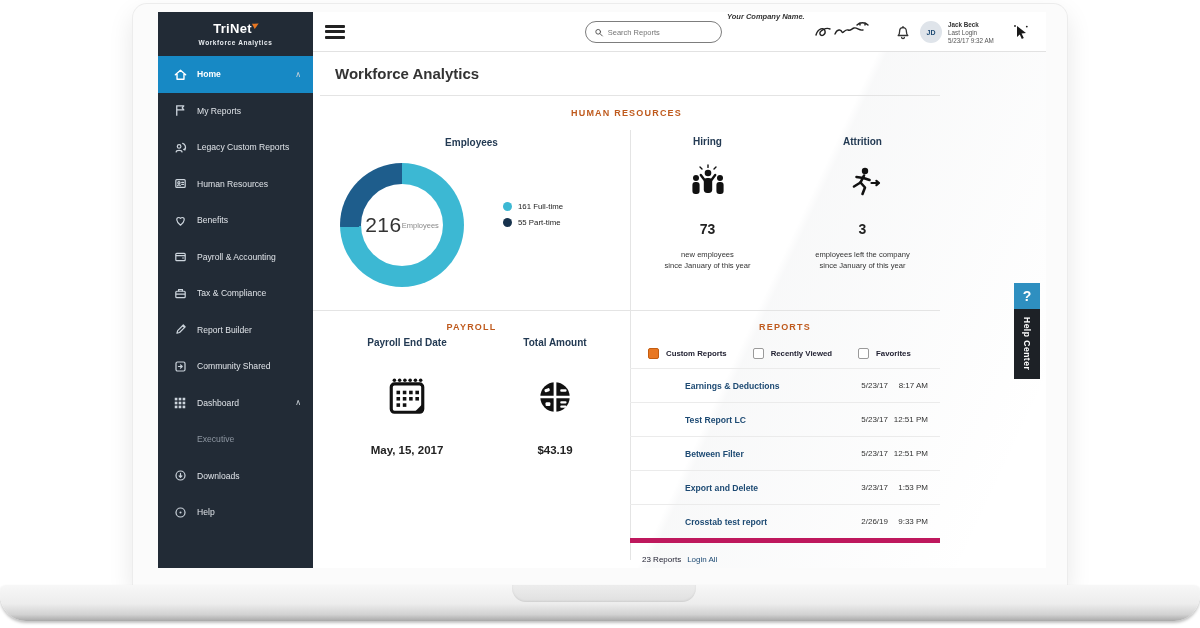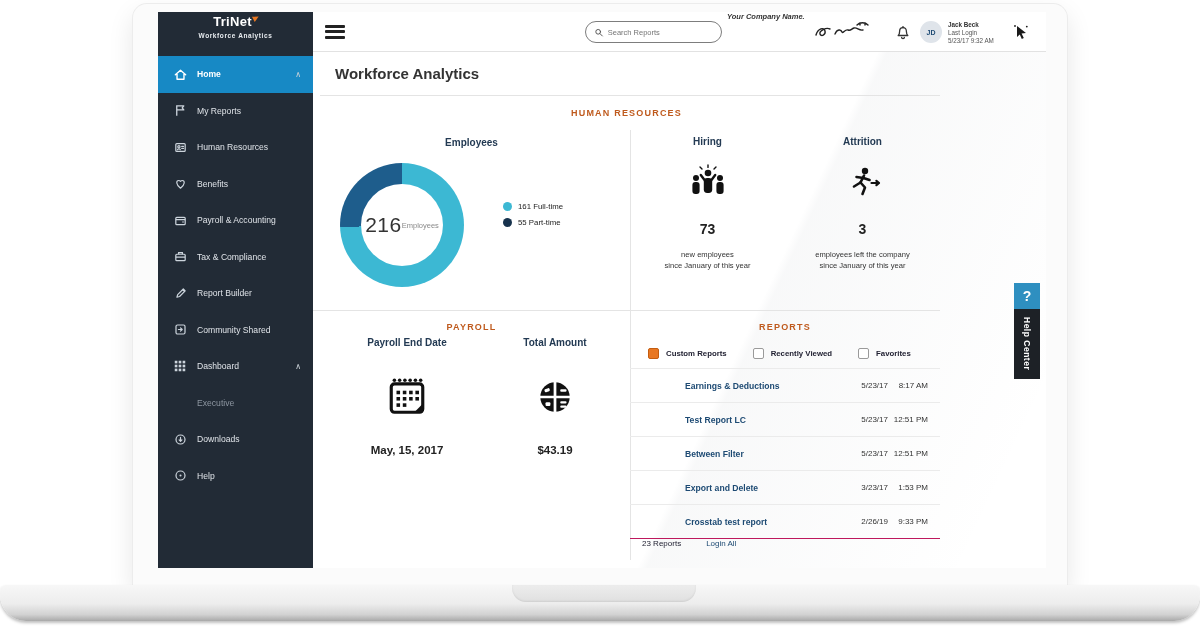--- a/index.html
+++ b/index.html
@@ -16,21 +16,21 @@
   .notch { position:absolute; left:512px; top:0; width:184px; height:17px;
            background:linear-gradient(180deg,#ededed,#e0e0e0); border-radius:0 0 14px 14px;
            box-shadow:inset 0 -1px 2px rgba(0,0,0,.08); }
 
   
   .screen { position:absolute; left:25px; top:8px; width:888px; height:556px; background:#fff; overflow:hidden; }
 
   
   .sidebar { position:absolute; left:0; top:0; bottom:0; width:155px; background:#222b36; z-index:3;
              display:flex; flex-direction:column; overflow:hidden; }
-  .logo { height:44px; text-align:center; padding-top:0; flex:none; }
+  .logo { height:44px; text-align:center; padding-top:7px; flex:none; }
   .logo-brand { color:#fff; font-size:13px; font-weight:bold; letter-spacing:.3px; position:relative; }
   .logo-arrow { display:inline-block; width:0; height:0; border-left:6px solid #e87722;
                 border-top:3px solid transparent; border-bottom:3px solid transparent;
                 transform:rotate(-28deg); position:relative; top:-5px; left:1px; }
   .logo-sub { color:#e8ecf0; font-size:6.5px; letter-spacing:.6px; margin-top:2px; font-weight:bold; }
   .side-item { flex:none; height:36.5px; display:flex; align-items:center; padding:0 12px 0 14px; cursor:pointer; }
   .side-item.active { background:#1789c5; }
   .s-ico { width:16px; height:16px; flex:none; color:#ccd4dc; display:flex; align-items:center; justify-content:center; }
   .side-item.active .s-ico { color:#fff; }
   .s-label { color:#dfe3e8; font-size:8.6px; margin-left:9px; flex:1; white-space:nowrap; }
@@ -106,21 +106,21 @@
   .rep-filters { display:flex; align-items:center; margin:10px 0 0 18px; }
   .rep-filter { display:flex; align-items:center; margin-right:26px; cursor:pointer; }
   .cbox { width:11px; height:11px; border:1px solid #9a9a9a; border-radius:2px; background:#fff; margin-right:7px; flex:none; }
   .cbox.checked { background:#e87722; border-color:#c45d10; }
   .rep-filter span.f-lbl { font-size:7.8px; color:#223; font-weight:bold; }
   .rep-rows { margin-top:9px; }
   .rep-row { height:34px; display:flex; align-items:center; border-top:1px solid #ebebeb; cursor:pointer; }
   .rep-name { flex:1; padding-left:55px; font-size:8.6px; font-weight:bold; color:#1d4a73; }
   .rep-date { width:42px; font-size:8px; color:#333; text-align:right; }
   .rep-time { width:52px; font-size:8px; color:#333; text-align:right; padding-right:12px; }
-  .rep-footer { border-top:1px solid #be185d; height:26px; display:flex; align-items:flex-start; padding-left:12px;gap:19px; }
+  .rep-footer { border-top:5px solid #be185d; height:26px; display:flex; align-items:flex-end; padding-left:12px; }
   .rep-count { font-size:8px; color:#223; }
   .rep-viewall { font-size:8px; color:#1d4a73; margin-left:6px; cursor:pointer; }
 
   
   .help-tab { position:absolute; right:6px; top:271px; width:26px; z-index:4; }
   .help-q { width:26px; height:26px; background:#2e8fc0; color:#fff; font-size:14px; font-weight:bold;
             display:flex; align-items:center; justify-content:center; cursor:pointer; }
   .help-lbl { width:26px; height:70px; background:#1d2126; color:#fff; font-size:8.5px; font-weight:bold;
               writing-mode:vertical-rl; display:flex; align-items:center; justify-content:center;
               letter-spacing:.5px; cursor:pointer; }
@@ -150,20 +150,31 @@
 
         <div class="side-item">
           <span class="s-ico">
               <svg width="15" height="15" viewBox="0 0 16 16" fill="none" stroke="currentColor" stroke-width="1.4" stroke-linejoin="round">
                 <path d="M4 2.5 V13.5 M4 3 H11.5 L9.8 5.2 L11.5 7.4 H4"></path>
               </svg>
             </span>
           <span class="s-label">My Reports</span>
         </div>
 
+        <div class="side-item">
+          <span class="s-ico">
+              <svg width="15" height="15" viewBox="0 0 16 16" fill="none" stroke="currentColor" stroke-width="1.3" stroke-linecap="round">
+                <circle cx="6.5" cy="6.8" r="1.9"></circle>
+                <path d="M3.4 12.8 c0-2.4 6.2-2.4 6.2 0"></path>
+                <path d="M10.3 3.6 a4.2 4.2 0 0 1 2.4 6.2"></path>
+                <path d="M12.9 9.2 l-0.3 1.3 -1.2-0.5"></path>
+              </svg>
+            </span>
+          <span class="s-label">Legacy Custom Reports</span>
+        </div>
 
         <div class="side-item">
           <span class="s-ico">
               <svg width="15" height="15" viewBox="0 0 16 16" fill="none" stroke="currentColor" stroke-width="1.3">
                 <rect x="3" y="3.8" width="10" height="8.4" rx="1"></rect>
                 <circle cx="6.3" cy="7.2" r="1.2"></circle>
                 <path d="M9.3 6.8 H11.2 M9.3 9 H11.2 M4.8 10.4 c0-1.3 3-1.3 3 0" stroke-linecap="round"></path>
               </svg>
             </span>
           <span class="s-label">Human Resources</span>

